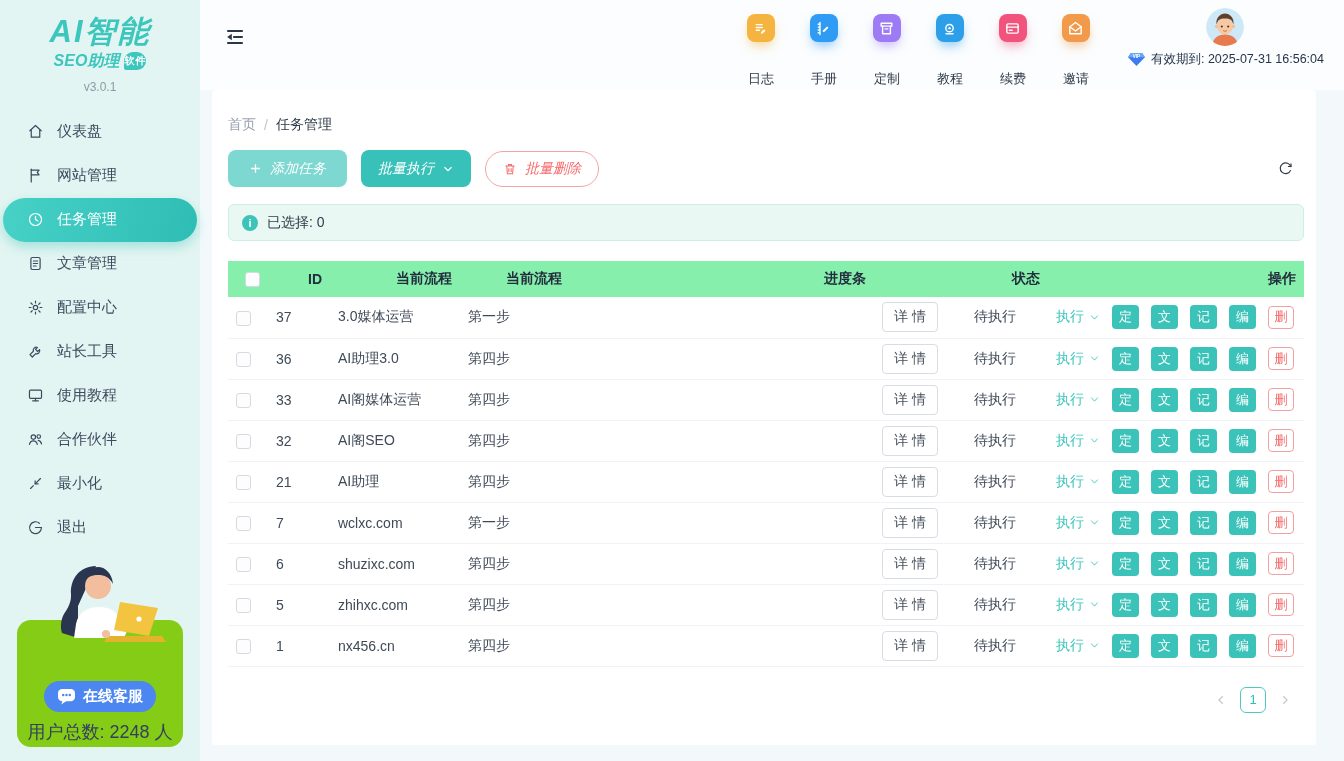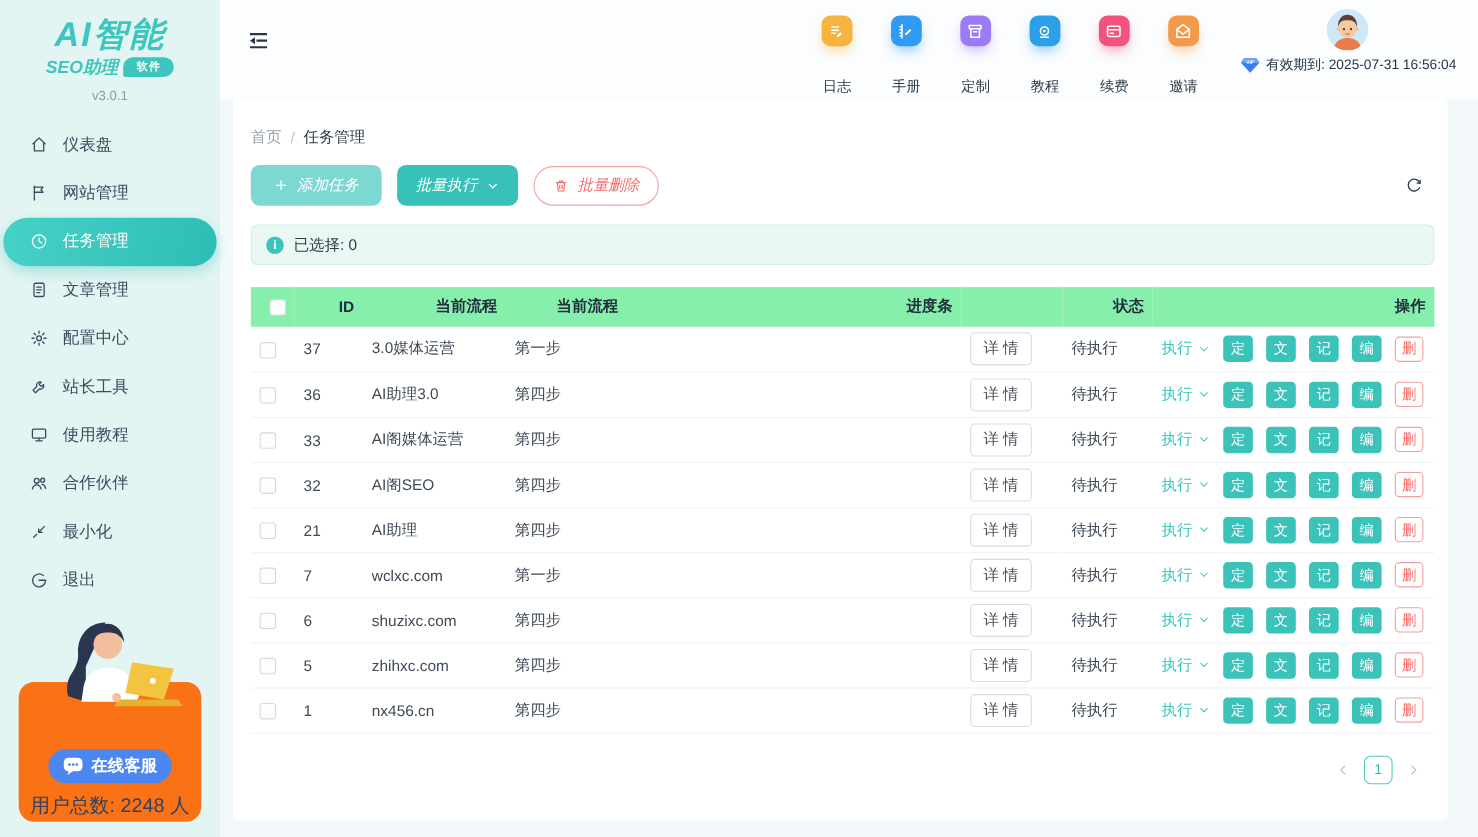--- a/index.html
+++ b/index.html
@@ -5,28 +5,28 @@
   * { margin:0; padding:0; box-sizing:border-box; }
   html,body { width:1344px; height:761px; overflow:hidden; }
   body { display:flex; font-family:"Liberation Sans","DejaVu Sans",sans-serif; background:#F3F9FB; }
   svg { display:block; }
 
   
   .sidebar { width:200px; flex:0 0 200px; background:#E3F5F2; position:relative; }
   .logo-wrap { text-align:center; padding-top:16px; color:#3CC6BD; }
   .logo-line1 { font-size:31px; font-weight:bold; font-style:italic; letter-spacing:2px; line-height:1.05; }
   .logo-line2 { font-size:16px; font-weight:bold; font-style:italic; display:flex; justify-content:center; align-items:center; gap:5px; margin-top:2px; }
-  .logo-badge { background:#3CC6BD; color:#fff; font-size:10px; font-style:normal; font-weight:bold; padding:2px 12px; border-radius:9px 9px 9px 2px; letter-spacing:1px; }
+  .logo-badge { background:#3CC6BD; color:#fff; font-size:10px; font-style:normal; font-weight:bold; padding:2px 0; border-radius:9px 9px 9px 2px; letter-spacing:1px; }
   .version { color:#8E9AA6; font-size:12px; margin-top:8px; }
   .menu { margin-top:16px; }
   .menu-item { height:44px; display:flex; align-items:center; gap:13px; padding-left:27px; font-size:15px; color:#3E4A5E; cursor:pointer;text-align:center; }
   .menu-item .mi-icon svg { width:17px; height:17px; }
   .menu-item.active { background:linear-gradient(100deg,#47D1C7,#2EBDB4); color:#fff; border-radius:24px; margin:0 3px; padding-left:24px; box-shadow:0 5px 12px rgba(46,189,180,.35); }
   .sidebar-footer { position:absolute; left:17px; right:17px; bottom:14px; }
-  .footer-card { background:#f97316; border-radius:14px; height:127px; position:relative; }
+  .footer-card { background:#84cc16; border-radius:14px; height:127px; position:relative; }
   .illustration { position:absolute; left:50%; transform:translateX(-50%); top:-56px; pointer-events:none; }
   .service-btn { position:absolute; top:61px; left:50%; transform:translateX(-50%); background:#4C86F0; color:#fff; border:none; border-radius:16px; height:31px; padding:0 13px; font-size:15px; font-weight:bold; display:flex; align-items:center; gap:7px; cursor:pointer; white-space:nowrap; font-family:inherit; }
   .users-total { position:absolute; top:100px; width:100%; text-align:center; font-size:18px; color:#33415E; }
 
   
   .main { flex:1; display:flex; flex-direction:column; min-width:0; }
   .topbar { height:90px; flex:0 0 90px; background:#FBFDFE; display:flex; align-items:center; padding:0 20px 0 24px; }
   .fold-btn { cursor:pointer; color:#2B3647; margin-top:-16px; }
   .topbar-right { margin-left:auto; display:flex; align-items:flex-start; }
   .quick-links { display:flex; gap:25px; padding-top:12px; }

